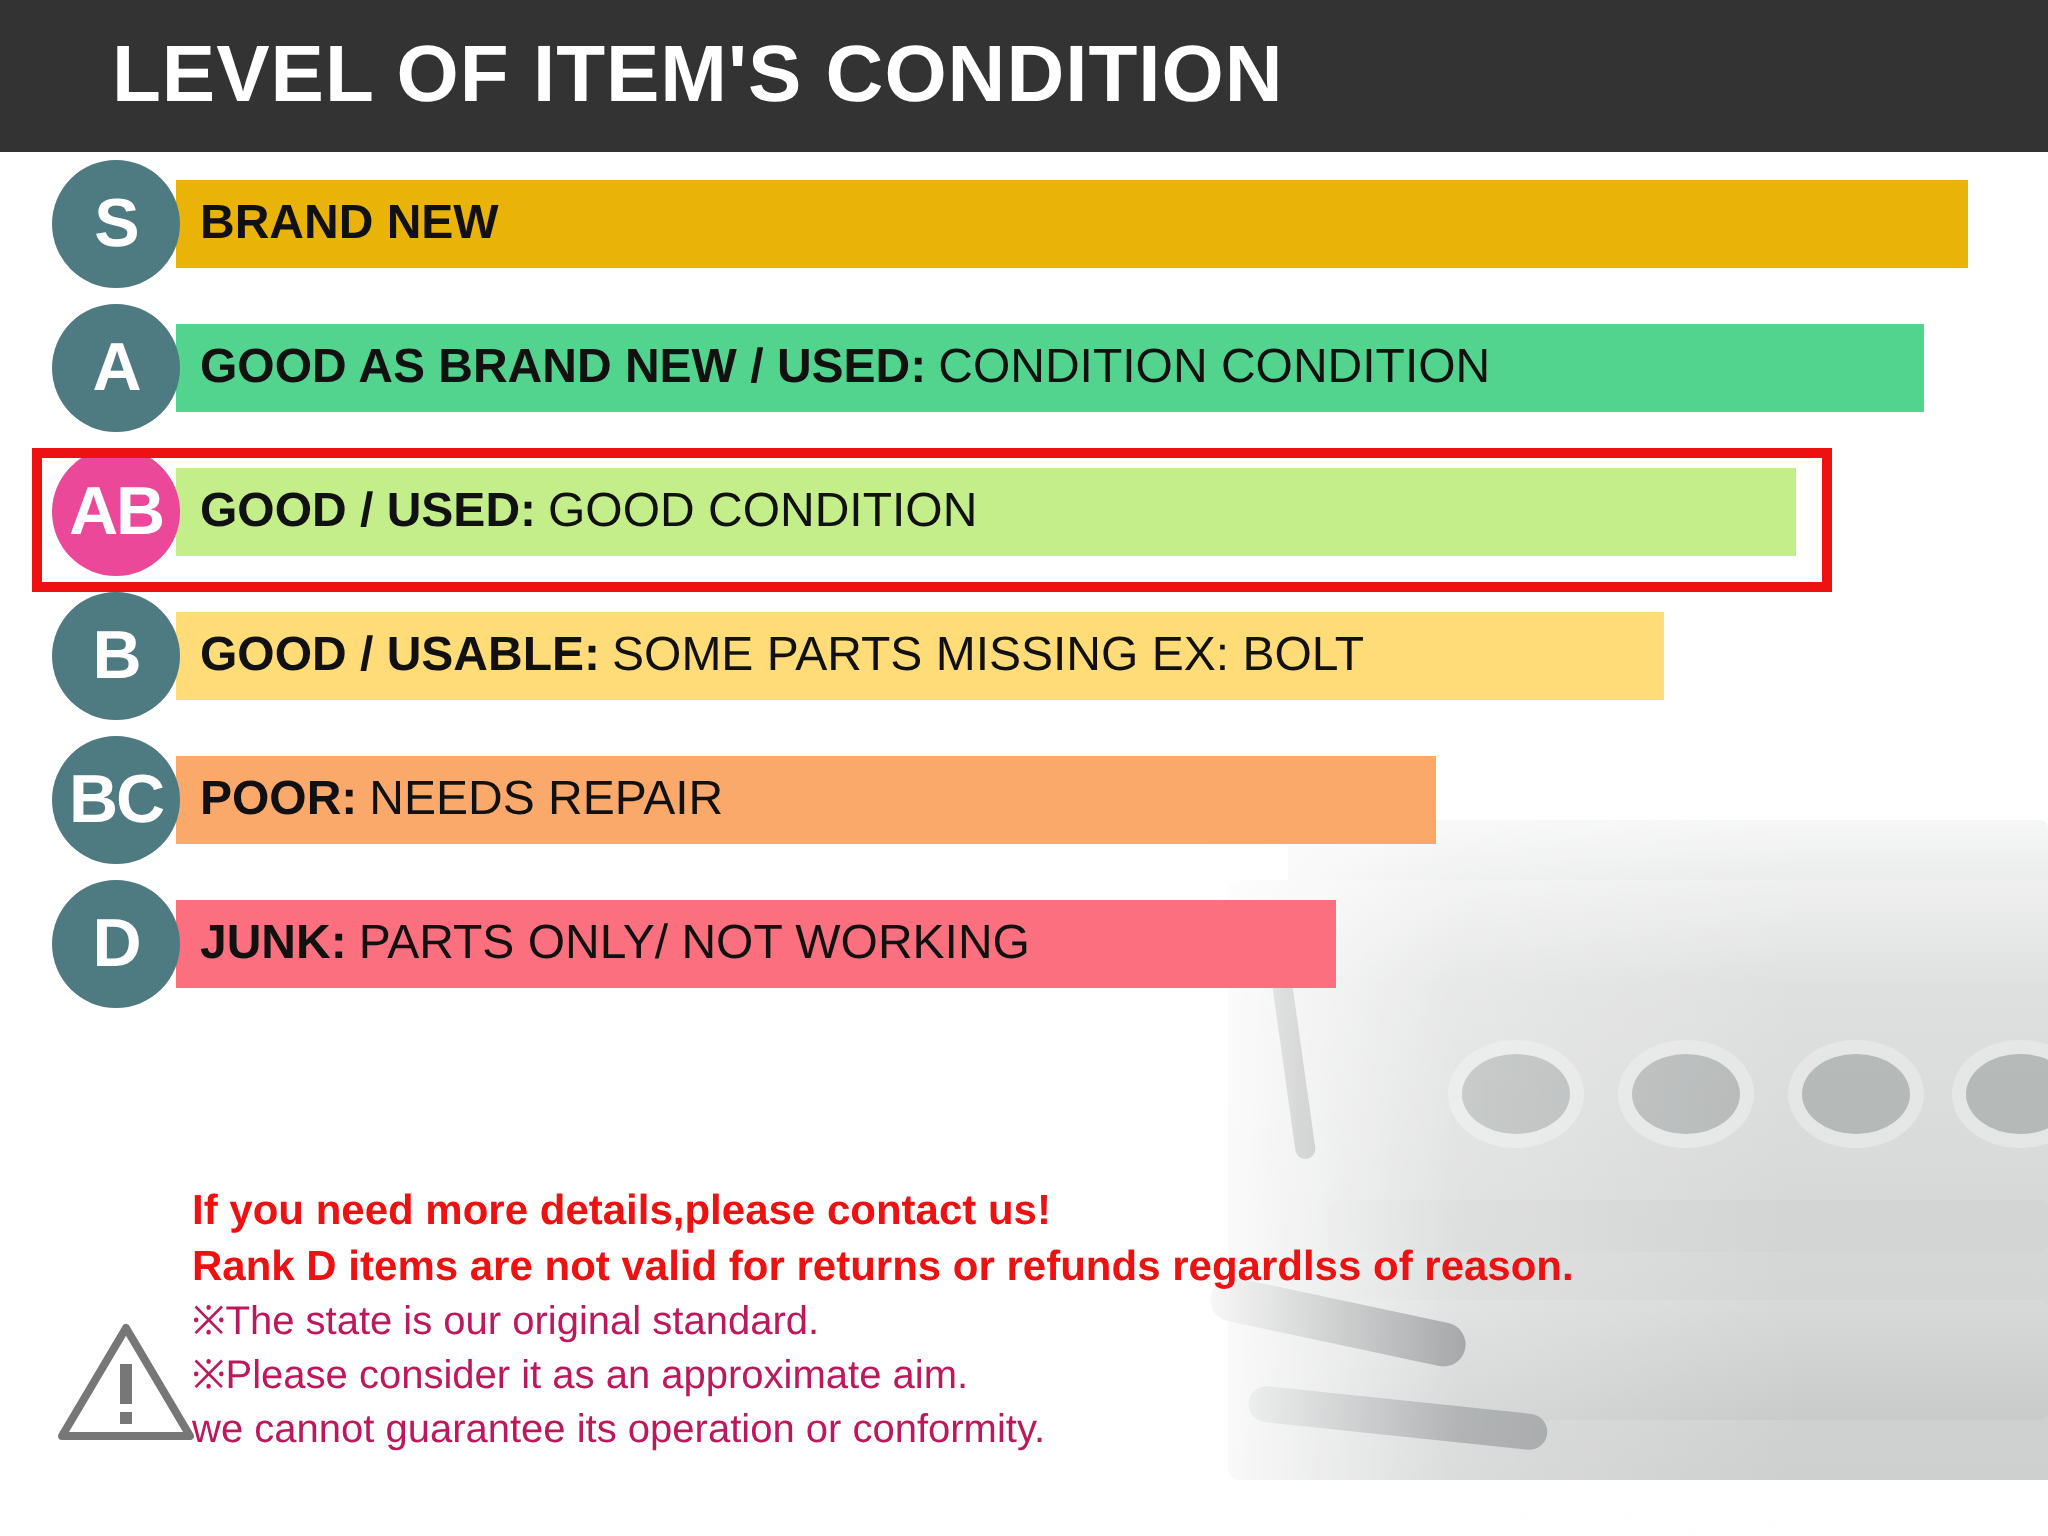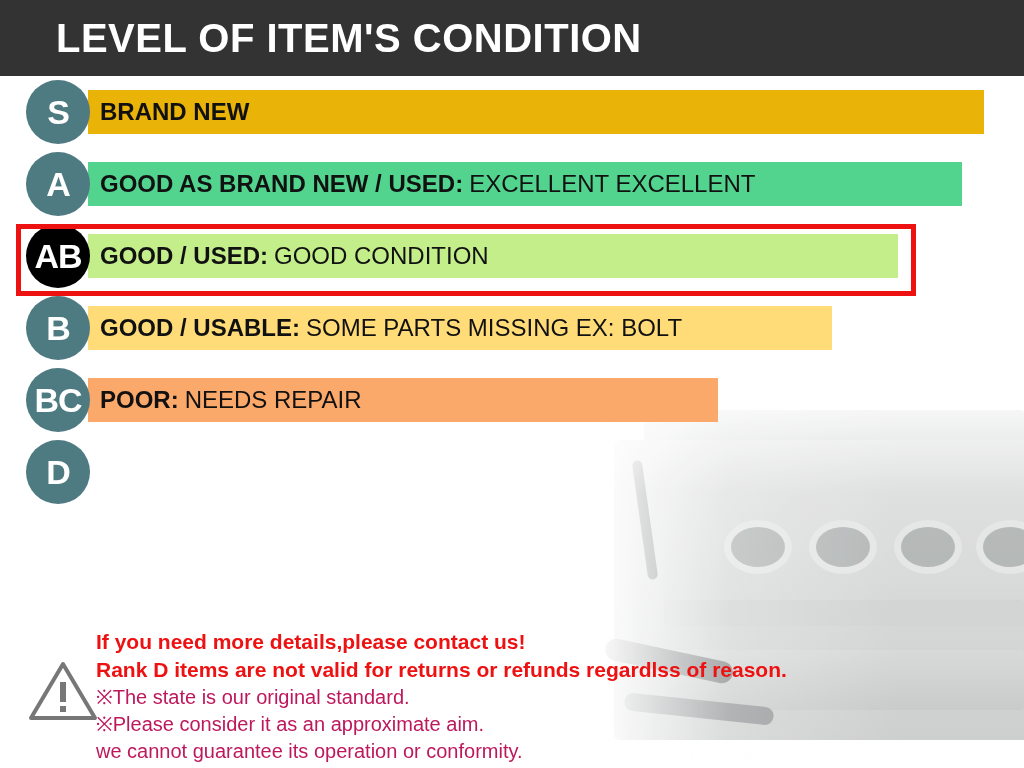--- a/index.html
+++ b/index.html
@@ -248,27 +248,27 @@
       <div class="bar" id="bar0" style="background: #eab308; width: 896px;">
         <span class="lbl-strong">BRAND NEW</span>
       </div>
     </div>
 
     <div class="row">
       <div class="badge" style="background: rgb(78, 122, 130);">A</div>
       <div class="bar" id="bar1" style="background: rgb(82, 212, 143); width: 874px;">
         <span class="lbl-strong">GOOD AS BRAND NEW / USED:</span>
         <span class="sp"></span>
-        <span class="lbl-normal">EXCELLENT EXCELLENT</span>
+        <span class="lbl-normal">CONDITION CONDITION</span>
       </div>
     </div>
 
     <div class="row">
       <div class="highlight-box" style="border-color: rgb(238, 17, 17);"></div>
-      <div class="badge" style="background: #000000;">AB</div>
+      <div class="badge" style="background: #ec4899;">AB</div>
       <div class="bar" id="bar2" style="background: rgb(196, 238, 138); width: 810px;">
         <span class="lbl-strong">GOOD / USED:</span>
         <span class="sp"></span>
         <span class="lbl-normal">GOOD CONDITION</span>
       </div>
     </div>
 
     <div class="row">
       <div class="badge" style="background: rgb(78, 122, 130);">B</div>
       <div class="bar" id="bar3" style="background: rgb(255, 220, 119); width: 744px;">
@@ -282,33 +282,38 @@
       <div class="badge" style="background: rgb(78, 122, 130);">BC</div>
       <div class="bar" id="bar4" style="background: rgb(251, 168, 107); width: 630px;">
         <span class="lbl-strong">POOR:</span>
         <span class="sp"></span>
         <span class="lbl-normal">NEEDS REPAIR</span>
       </div>
     </div>
 
     <div class="row">
       <div class="badge" style="background: rgb(78, 122, 130);">D</div>
+      <div class="bar" id="bar5" style="background: rgb(251, 111, 126); width: 580px;">
+        <span class="lbl-strong">JUNK:</span>
+        <span class="sp"></span>
+        <span class="lbl-normal">PARTS ONLY/ NOT WORKING</span>
+      </div>
     </div>
 
   </div>
 
   <div class="warn">
     <svg width="70" height="62" viewBox="0 0 70 62">
       <polygon points="35,4 67,58 3,58" fill="none" stroke="#777777" stroke-width="4" stroke-linejoin="round"></polygon>
       <rect x="32" y="22" width="6" height="20" fill="#777777"></rect>
       <rect x="32" y="46" width="6" height="6" fill="#777777"></rect>
     </svg>
   </div>
 
   <div class="notes">
-    <div class="note-red" style="color: rgb(238, 17, 17); margin-top: 36px;">If you need more details,please contact us!</div>
+    <div class="note-red" style="color: rgb(238, 17, 17);">If you need more details,please contact us!</div>
     <div class="note-red" style="color: rgb(238, 17, 17);">Rank D items are not valid for returns or refunds regardlss of reason.</div>
     <div class="note-black">※The state is our original standard.</div>
     <div class="note-black">※Please consider it as an approximate aim.</div>
     <div class="note-black">we cannot guarantee its operation or conformity.</div>
   </div>
 
 </div>
 
 </body></html>

